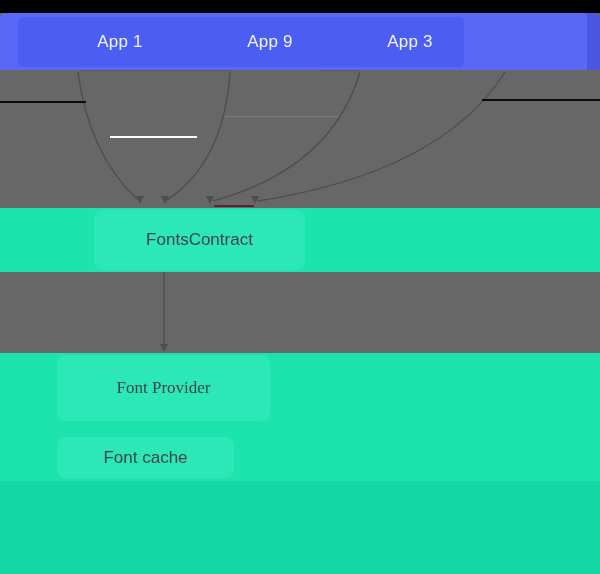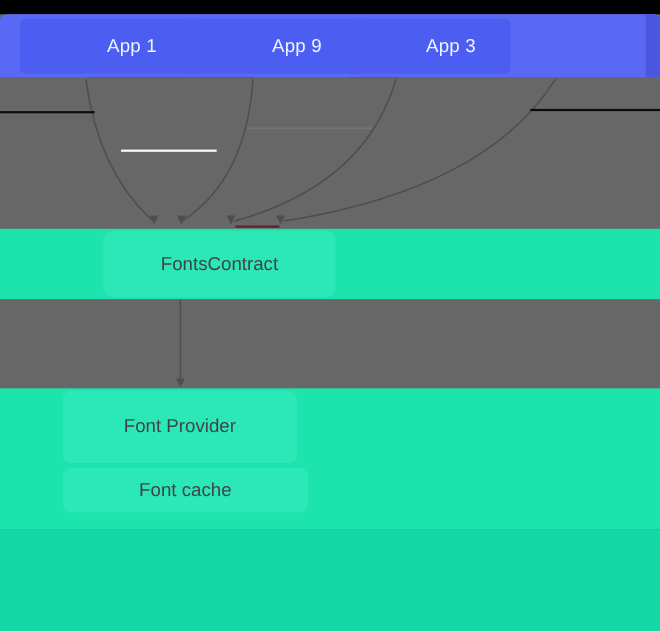--- a/index.html
+++ b/index.html
@@ -28,22 +28,22 @@
   .line-brown-b{left:318px;top:70px;width:44px;height:1px;background:#6b5136;opacity:.6;}
   .band{position:absolute;left:0;width:600px;background:var(--teal_band,#1de3ad);}
   .fc-band{top:208px;height:64px;}
   .provider-zone{top:353px;height:128px;}
   .teal-box{
     position:absolute;background:var(--teal_box,#2ce7b6);border-radius:8px;
     display:flex;align-items:center;justify-content:center;
   }
   .teal-box span{color:var(--teal_label,#3f444a);font-size:17px;}
   .fc-box{left:57px;top:2px;width:211px;height:60px;margin-left:37px;}
-  .provider-box{left:57px;top:2px;width:213px;height:66px;}
-  .cache-box{left:57px;top:72px;width:223px;height:41px;}
+  .provider-box{left:57px;top:2px;width:213px;height:66px;font-family:Liberation Serif, serif;}
+  .cache-box{left:57px;top:84px;width:177px;height:41px;}
   .bottom-band{position:absolute;left:0;top:481px;width:600px;height:93px;background:var(--teal_deep,#13d8a6);}
 </style>
 </head>
 <body>
 
 <div class="canvas">
 
   <div class="letterbox"></div>
 
   <div class="app-bar">

